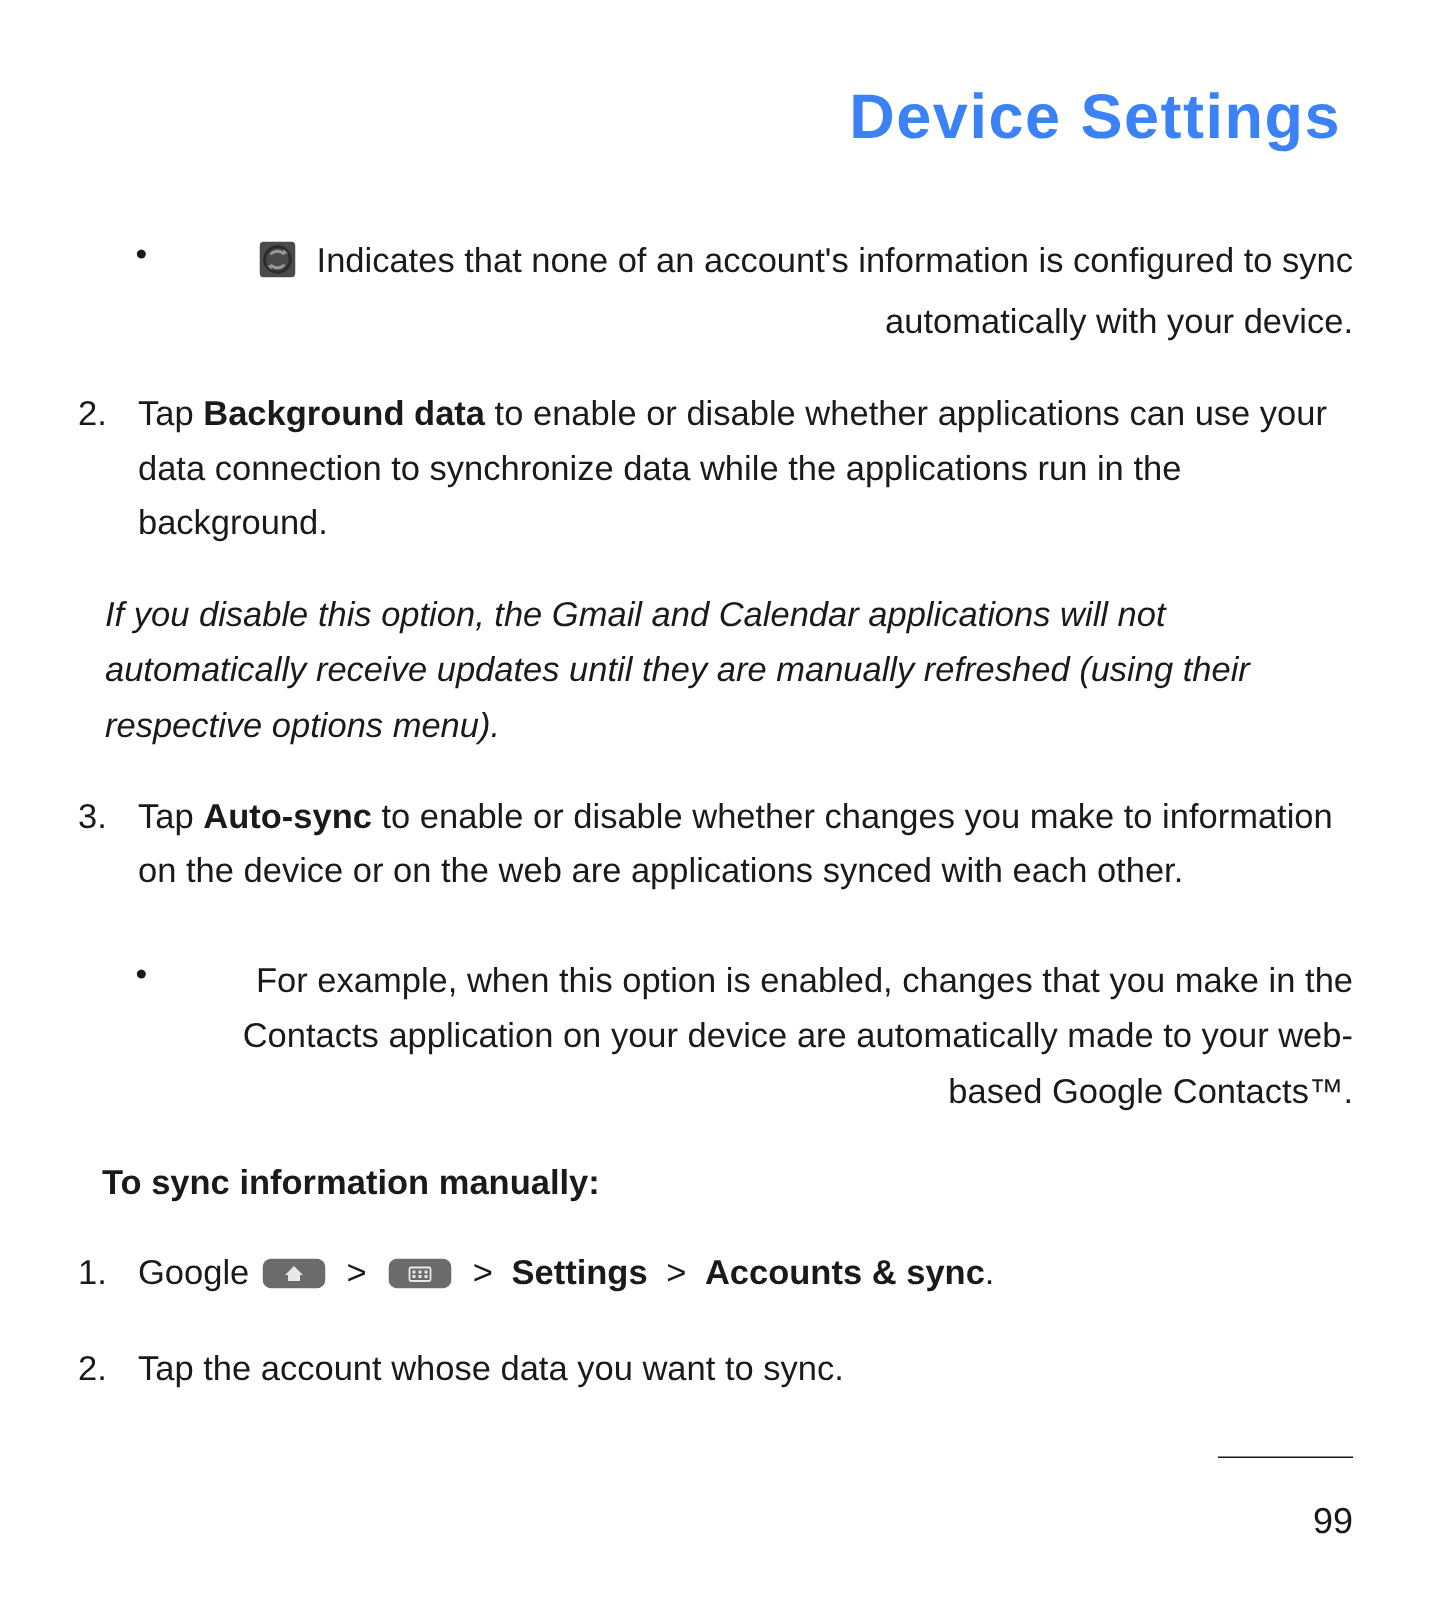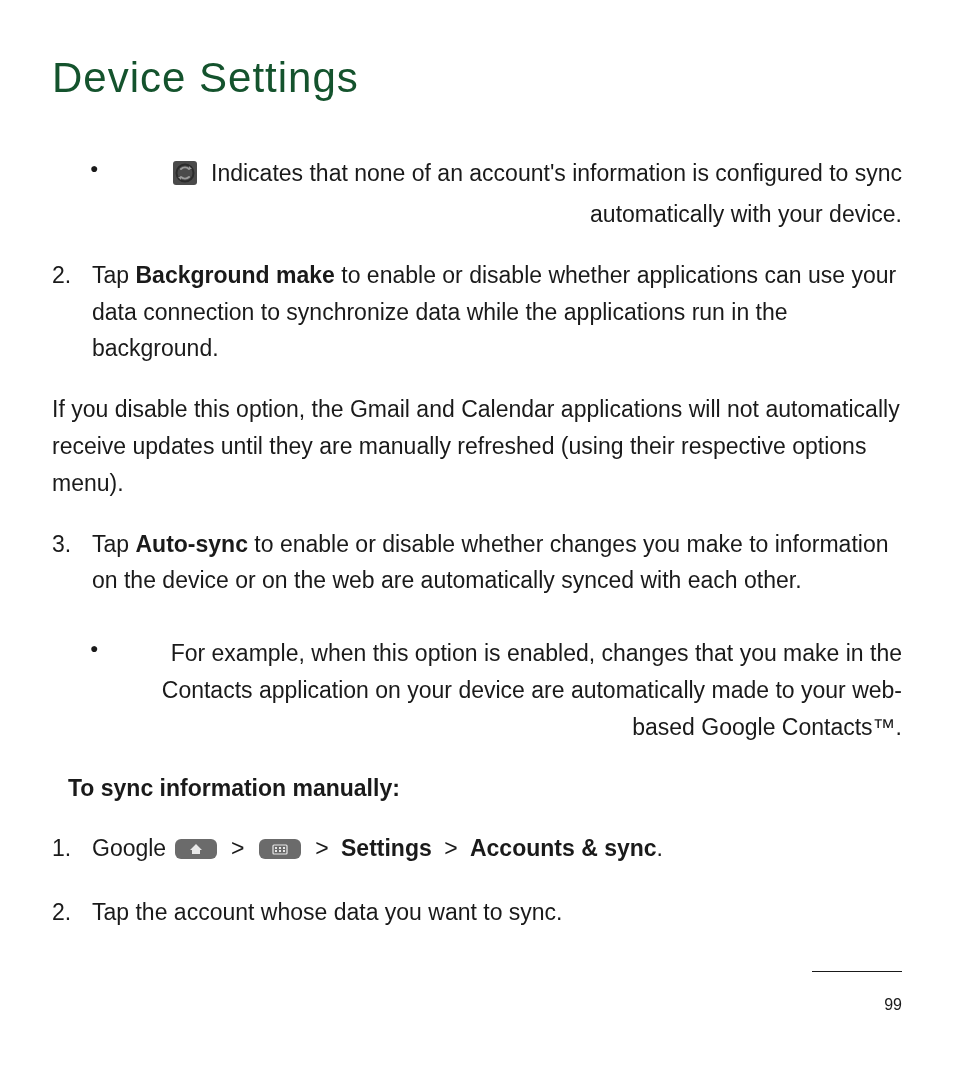--- a/index.html
+++ b/index.html
@@ -12,24 +12,24 @@
     color: #1a1a1a;
     font-size: 23px;
     line-height: 1.6;
     position: relative;
   }
   .page {
     box-sizing: border-box;
     padding: 44px 52px 0 52px;
   }
   .title {
-    text-align: left;
+    text-align: right;
     font-size: 42px;
-    font-weight: 400;
-    color: #14532d;
+    font-weight: 700;
+    color: #3b82f6;
     margin: 0 8px 44px 0;
     letter-spacing: 1px;
   }
   ul.bulleted {
     list-style: none;
     padding: 0 0 0 70px;
     margin: 0;
   }
   ul.bulleted > li {
     position: relative;
@@ -59,21 +59,22 @@
     position: relative;
     padding-left: 40px;
     margin-bottom: 24px;
   }
   ol.numbered > li > .num {
     position: absolute;
     left: 0;
     top: 0;
   }
   .para {
-    margin: 0 0 24px 0;
+    margin: 0 0 24px 18px;
+    font-style: italic;
   }
   .bold {
     font-weight: 600;
   }
   .subhead {
     font-weight: 600;
     margin: 0 0 24px 16px;
   }
   .nav-key {
     display: inline-block;
@@ -86,22 +87,22 @@
   .footer-rule {
     position: absolute;
     right: 52px;
     bottom: 102px;
     width: 90px;
     border-top: 1px solid #1a1a1a;
   }
   .page-number {
     position: absolute;
     right: 52px;
-    bottom: 56px;
-    font-size: 16px;
+    bottom: 40px;
+    font-size: 24px;
   }
 </style>
 </head>
 <body>
 
 <div class="page">
 
   <h1 class="title">Device Settings</h1>
 
   <ul class="bulleted">
@@ -116,30 +117,30 @@
           <polygon points="8,19 5,16 8,16" fill="#9a9a9a"></polygon>
         </svg>
       </span>
       <span>Indicates that none of an account's information is configured to sync automatically with your device.</span>
     </li>
   </ul>
 
   <ol class="numbered">
     <li>
       <span class="num">2.</span>
-      <span>Tap </span><span class="bold">Background make</span><span> to enable or disable whether applications can use your data connection to synchronize data while the applications run in the background.</span>
+      <span>Tap </span><span class="bold">Background data</span><span> to enable or disable whether applications can use your data connection to synchronize data while the applications run in the background.</span>
     </li>
   </ol>
 
   <p class="para">If you disable this option, the Gmail and Calendar applications will not automatically receive updates until they are manually refreshed (using their respective options menu).</p>
 
   <ol class="numbered">
     <li>
       <span class="num">3.</span>
-      <span>Tap </span><span class="bold">Auto-sync</span><span> to enable or disable whether changes you make to information on the device or on the web are automatically synced with each other.</span>
+      <span>Tap </span><span class="bold">Auto-sync</span><span> to enable or disable whether changes you make to information on the device or on the web are applications synced with each other.</span>
 
       <ul class="bulleted" style="padding-left:30px; margin-top:36px;">
         <li>For example, when this option is enabled, changes that you make in the Contacts application on your device are automatically made to your web-based Google Contacts™.</li>
       </ul>
     </li>
   </ol>
 
   <p class="subhead">To sync information manually:</p>
 
   <ol class="numbered">

